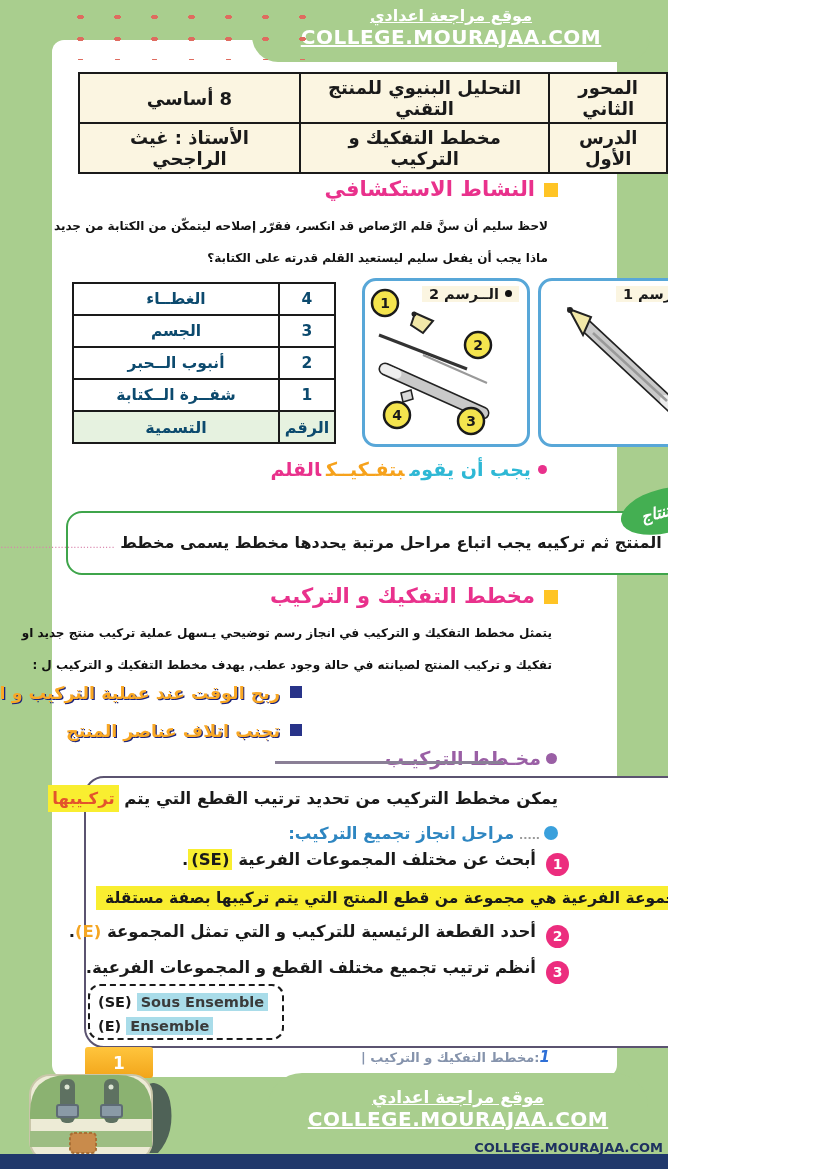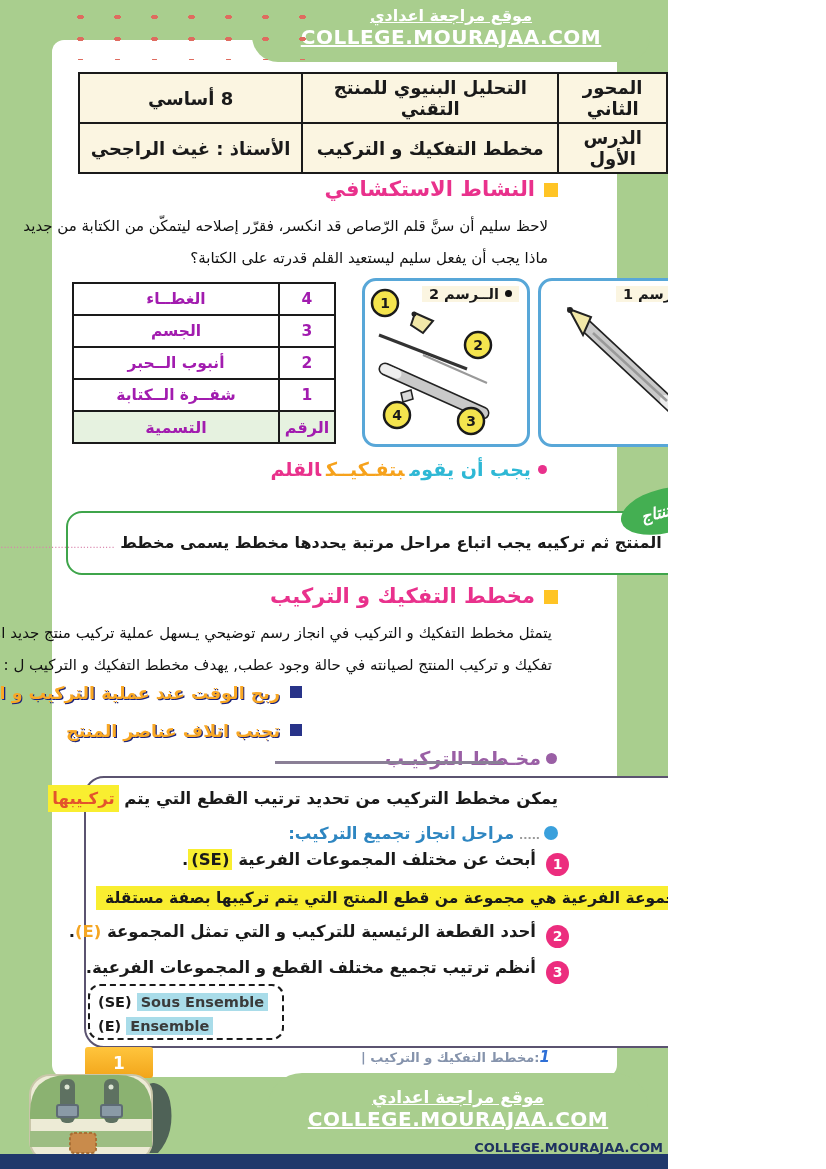--- a/index.html
+++ b/index.html
@@ -19,36 +19,36 @@
     border-radius:0 0 26px 26px;z-index:4;text-align:center;color:#FFFFFF;font-weight:bold;}
   .header-tab .t1{font-size:16px;text-decoration:underline;margin-top:6px;}
   .header-tab .t2{font-size:20px;text-decoration:underline;letter-spacing:.5px;}
 
   .books{position:absolute;left:692px;top:0;z-index:7;}
 
   
   table{border-collapse:collapse;}
   .info-table{position:absolute;left:78px;top:72px;z-index:3;direction:rtl;}
   .info-table td{border:2.5px solid #1a1a1a;background:#FBF5E1;text-align:center;
-    font-weight:bold;font-size:18px;color:#1a1a1a;height:48px;padding:0 10px;}
+    font-weight:bold;font-size:18px;color:#1a1a1a;height:48px;padding:0 16px;}
   .info-table .c1{width:95px;}
   .info-table .c2{width:285px;}
   .info-table .c3{width:240px;}
 
   .sec-heading{position:absolute;direction:rtl;text-align:right;color:#E9318C;
     font-size:21px;font-weight:bold;white-space:nowrap;z-index:3;}
   .sq{display:inline-block;width:14px;height:14px;background:#FFC425;margin-left:9px;vertical-align:-1px;}
 
-  .para{position:absolute;direction:rtl;text-align:right;font-size:15px;font-weight:400;
+  .para{position:absolute;direction:rtl;text-align:right;font-size:12px;font-weight:700;
     color:#111;line-height:32px;white-space:nowrap;z-index:3;}
 
   
   .parts-table{position:absolute;left:72px;top:282px;direction:rtl;z-index:3;}
   .parts-table td{border:2.5px solid #1a1a1a;text-align:center;font-weight:bold;
-    font-size:15.5px;color:#a21caf;height:28px;}
+    font-size:15.5px;color:#0c4a6e;height:28px;}
   .parts-table .num{width:52px;}
   .parts-table .nam{width:202px;}
   .parts-table .hdr td{background:#E6F2E0;font-size:16px;}
 
   .fig-panel{position:absolute;background:#fff;border:3px solid #58A7D8;border-radius:14px;z-index:3;}
   .fig-label{position:absolute;top:5px;right:8px;direction:rtl;background:#FBF5E1;
     padding:0 7px;font-size:14.5px;font-weight:bold;color:#1a1a1a;white-space:nowrap;z-index:2;}
   .bdot{display:inline-block;width:7px;height:7px;border-radius:50%;background:#111;margin-left:6px;vertical-align:2px;}
 
   .answer{position:absolute;right:121px;top:458px;direction:rtl;text-align:right;

